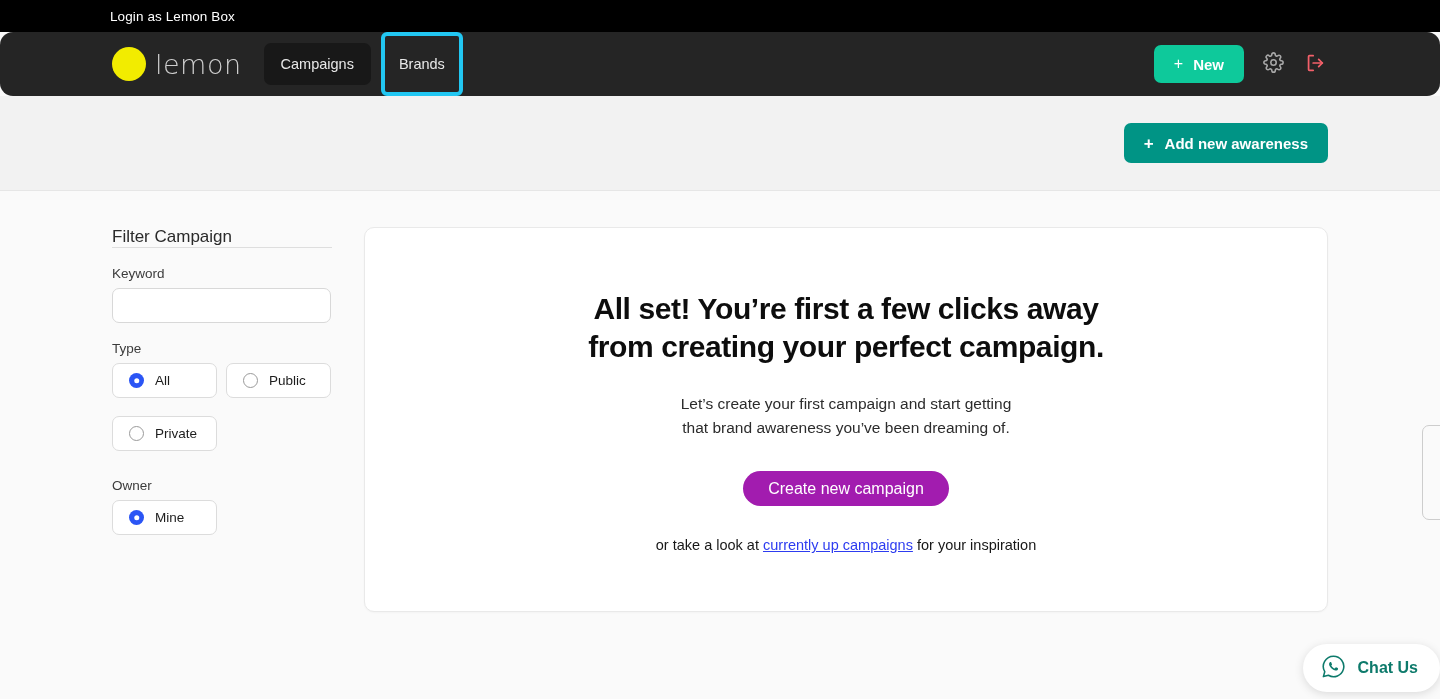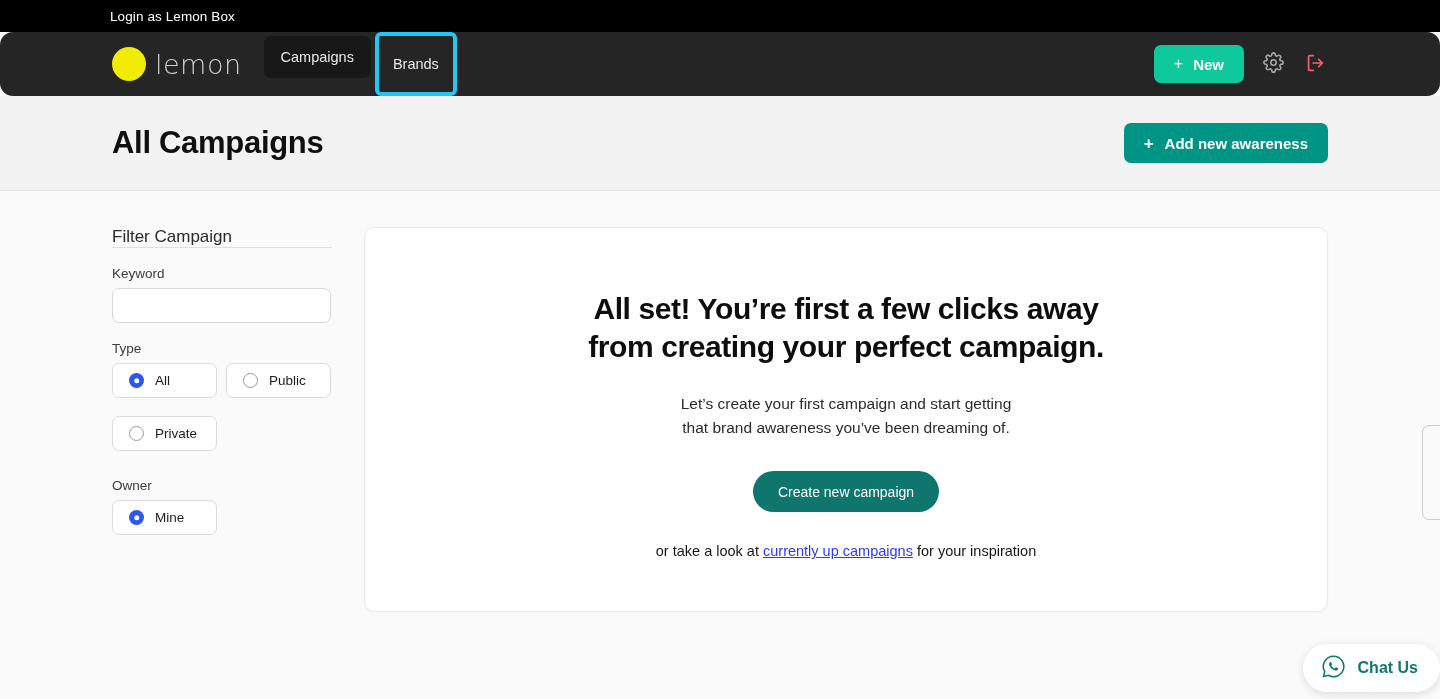--- a/index.html
+++ b/index.html
@@ -29,21 +29,21 @@
   .brand { display: flex; align-items: center; gap: 9px; margin-right: 22px; }
   .brand-dot {
     width: 34px; height: 34px; border-radius: 50%;
     background: #f2ec00; display: block;
   }
   .brand-word {
     color: #cfcfcf; font-size: 27px; line-height: 1;
     font-family: "DejaVu Sans", sans-serif;
     font-weight: 300; letter-spacing: .5px;
   }
-  .nav-tabs { display: flex; gap: 8px; }
+  .nav-tabs { display: flex; align-items: center; gap: 14px; }
   .nav-tab {
     height: 42px; display: flex; align-items: center;
     padding: 0 17px; border-radius: 7px;
     color: #e8e8e8; font-size: 14.5px; cursor: pointer;
     background: transparent; border: none;
     font-family: "Liberation Sans", sans-serif;
   }
   .nav-tab.active-pill { background: #181818; }
   .nav-tab.highlighted {
     outline: 4px solid #22c7f2;
@@ -174,24 +174,24 @@
     letter-spacing: -.4px; max-width: 620px;
     font-family: "Liberation Sans", sans-serif;
   }
   .card-sub {
     margin-top: 26px;
     font-size: 15.5px; color: #2c2c2c;
     text-align: center; line-height: 1.6;
   }
   .btn-create {
     margin-top: 30px;
-    background: #0f766e; color: #fff;
+    background: #a21caf; color: #fff;
     border: none; border-radius: 21px;
-    height: 41px; padding: 0 25px;
-    font-size: 14px; cursor: pointer;
+    height: 35px; padding: 0 25px;
+    font-size: 16px; cursor: pointer;
     font-family: "Liberation Sans", sans-serif;
   }
   .card-foot {
     margin-top: 31px;
     font-size: 14.5px; color: #171717; text-align: center;
   }
   .card-foot a {
     color: #2d3cf0; text-decoration: underline;
   }
 
@@ -260,21 +260,20 @@
           <path d="M10 4H6a1 1 0 0 0-1 1v14a1 1 0 0 0 1 1h4"></path>
           <polyline points="16 16 20 12 16 8"></polyline>
           <line x1="20" y1="12" x2="10" y2="12"></line>
         </svg>
       </span>
     </button>
   </div>
 </div>
 
 <div class="page-header">
-  <h1 class="page-title">All Campaigns</h1>
   <button class="btn-add">
     <span class="plus">+</span>
     <span>Add new awareness</span>
   </button>
 </div>
 
 <div class="body-wrap">
 
   <div class="filter-col">
     <div class="filter-title">Filter Campaign</div>

